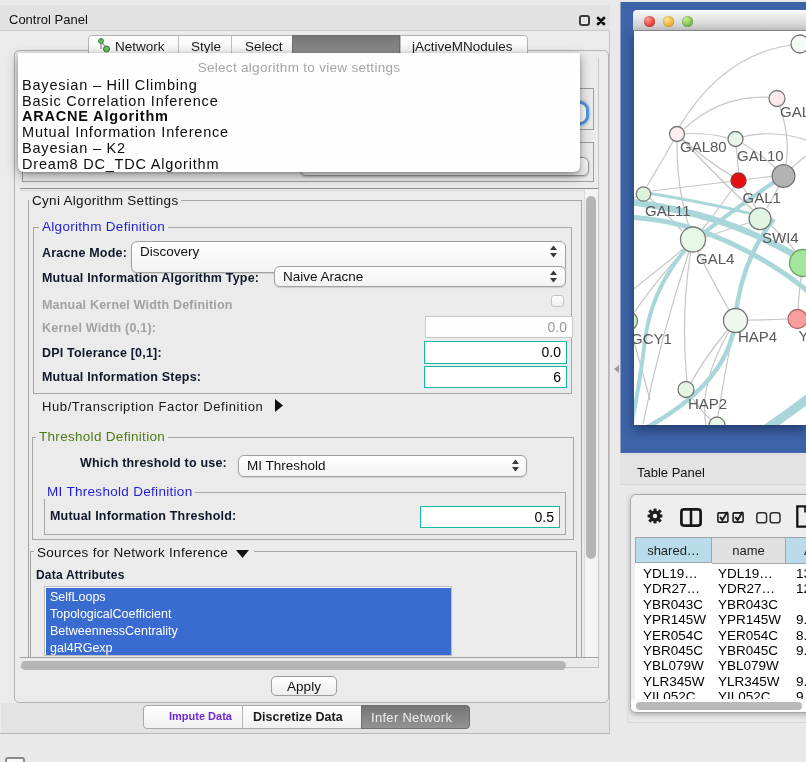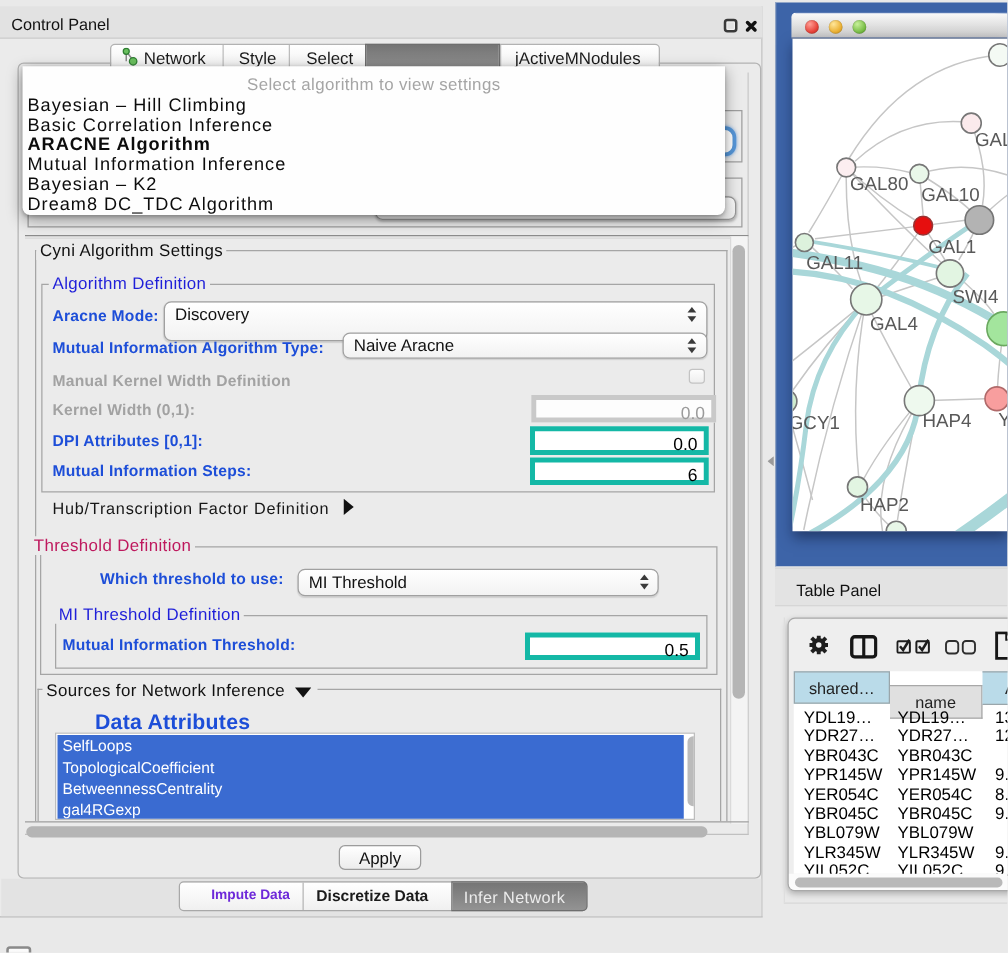--- a/index.html
+++ b/index.html
@@ -1,22 +1,22 @@
 <!DOCTYPE html>
 <html><head>
 <meta charset="utf-8">
 <style>
 * { margin:0; padding:0; box-sizing:border-box; }
 html,body { width:806px; height:762px; overflow:hidden; }
 body { font-family:"Liberation Sans", sans-serif; background:#e9e9e9; position:relative; -webkit-font-smoothing:antialiased; }
 .abs { position:absolute; }
 .b { font-weight:bold; }
-.lbl { font-size:12.5px; font-weight:bold; color:#1d4ed8; white-space:nowrap; letter-spacing:0.2px; }
+.lbl { font-size:12.5px; font-weight:bold; color:#0f172a; white-space:nowrap; letter-spacing:0.2px; }
 .dis { color:#a2a2a2; }
-.field { background:#fff; border:4px solid #14b8a6; font-size:14px; text-align:right; padding-right:5px; line-height:21px; color:#000; }
+.field { background:#fff; border:1px solid #14b8a6; font-size:14px; text-align:right; padding-right:5px; line-height:21px; color:#000; }
 .field.off { background:#fdfdfd; color:#9b9b9b; border-color:#c9c9c9; }
 .combo { background:linear-gradient(#ffffff,#f2f2f2); border:1px solid #a0a0a0; border-radius:6px; font-size:13.5px; color:#111; padding-left:8px; line-height:19px; box-shadow:0 1px 1px rgba(0,0,0,0.12); }
 .ttl { font-size:13.5px; letter-spacing:0.3px; background:#ebebeb; padding:0 3px; white-space:nowrap; }
 </style>
 </head>
 <body>
 
 <div class="abs" style="left:0px;top:5px;width:610px;height:729px;background:#ebebeb;border-right:1px solid #c2c2c2;border-bottom:1px solid #b9b9b9;"></div>
 
 <div class="abs" style="left:0px;top:5px;width:610px;height:26px;background:#e2e2e2;border-bottom:1px solid #cccccc;"></div>
@@ -77,55 +77,55 @@
     <path d="M4.5 0.5 L8 5 L1 5 Z" fill="#3a3a3a"></path>
     <path d="M4.5 12.5 L1 8 L8 8 Z" fill="#3a3a3a"></path>
   </svg>
 
 <div class="abs lbl dis" style="left:42px;top:298px;">Manual Kernel Width Definition</div>
 <div class="abs" style="left:551px;top:295px;width:13px;height:12px;background:linear-gradient(#fdfdfd,#eeeeee);border:1px solid #c3c3c3;border-radius:3px;"></div>
 
 <div class="abs lbl dis" style="left:42px;top:321px;">Kernel Width (0,1):</div>
 <div class="abs field off" style="left:425px;top:316px;width:148px;height:22px;">0.0</div>
 
-<div class="abs lbl" style="left:42px;top:346px;">DPI Attributes [0,1]:</div>
+<div class="abs lbl" style="left:42px;top:346px;">DPI Tolerance [0,1]:</div>
 <div class="abs field" style="left:424px;top:341px;width:143px;height:23px;">0.0</div>
 
 <div class="abs lbl" style="left:42px;top:370px;">Mutual Information Steps:</div>
 <div class="abs field" style="left:424px;top:366px;width:143px;height:22px;">6</div>
 
 <div class="abs" style="left:42px;top:399px;font-size:13px;letter-spacing:0.6px;color:#161616;">Hub/Transcription Factor Definition</div>
 <svg class="abs" style="left:274px;top:399px;" width="10" height="13" viewBox="0 0 10 13">
     <path d="M1 0 L9 6.5 L1 13 Z" fill="#111"></path>
   </svg>
 
 <div class="abs" style="left:32px;top:437px;width:542px;height:103px;border:1px solid #a5a5a5;"></div>
-<div class="abs ttl" style="left:24px;top:429px;color:#be185d;">Threshold Definition</div>
+<div class="abs ttl" style="left:36px;top:429px;color:#4d7c0f;">Threshold Definition</div>
 
 <div class="abs lbl" style="left:80px;top:456px;">Which threshold to use:</div>
 <div class="abs combo" style="left:238px;top:455px;width:289px;height:22px;">MI Threshold</div>
 <svg class="abs" style="left:511px;top:459px;" width="9" height="13" viewBox="0 0 9 13">
     <path d="M4.5 0.5 L8 5 L1 5 Z" fill="#3a3a3a"></path>
     <path d="M4.5 12.5 L1 8 L8 8 Z" fill="#3a3a3a"></path>
   </svg>
 
 <div class="abs" style="left:44px;top:492px;width:522px;height:43px;border:1px solid #a5a5a5;"></div>
 <div class="abs ttl" style="left:44px;top:484px;color:#1f1fd9;">MI Threshold Definition</div>
 <div class="abs lbl" style="left:50px;top:509px;">Mutual Information Threshold:</div>
 <div class="abs field" style="left:420px;top:506px;width:140px;height:22px;">0.5</div>
 
 <div class="abs" style="left:30px;top:551px;width:547px;height:106px;border:1px solid #a5a5a5;border-bottom:none;"></div>
 <div class="abs ttl" style="left:34px;top:545px;color:#111;padding-right:26px;">Sources for Network Inference</div>
 <svg class="abs" style="left:236px;top:549px;" width="13" height="10" viewBox="0 0 13 10">
     <path d="M0 1 L13 1 L6.5 9 Z" fill="#111"></path>
   </svg>
 
-<div class="abs lbl" style="left:36px;top:568px;font-size:17px;margin-left:40px;">Data Attributes</div>
-
-<div class="abs" style="left:44px;top:586px;width:512px;height:70px;background:#ffffff;border:1px solid #bdbdbd;overflow:hidden;">
+<div class="abs lbl" style="left:36px;top:568px;font-size:12px;">Data Attributes</div>
+
+<div class="abs" style="left:44px;top:586px;width:408px;height:70px;background:#ffffff;border:1px solid #bdbdbd;overflow:hidden;">
   <div style="position:absolute;left:1px;top:1px;width:501px;height:70px;background:#3a6bd1;"></div>
   <div style="position:absolute;left:5px;top:2px;color:#fff;font-size:12.5px;line-height:17px;">SelfLoops<br>TopologicalCoefficient<br>BetweennessCentrality<br>gal4RGexp</div>
   <div style="position:absolute;left:505px;top:2px;width:9px;height:56px;background:#bbbbbb;border-radius:4.5px;"></div>
 </div>
 <div class="abs" style="left:20px;top:657px;width:579px;height:1px;background:#9f9f9f;"></div>
 
 <div class="abs" style="left:21px;top:661px;width:545px;height:9px;background:#b5b5b5;border-radius:4.5px;"></div>
 
 <div class="abs" style="left:271px;top:676px;width:66px;height:20px;background:linear-gradient(#ffffff,#ececec);border:1px solid #9c9c9c;border-radius:5px;text-align:center;font-size:13.5px;line-height:19px;color:#111;">Apply</div>
 
@@ -275,21 +275,21 @@
   <svg style="position:absolute;left:125px;top:17px;" width="25" height="12" viewBox="0 0 25 12">
     <rect x="0.8" y="0.8" width="9.8" height="10" rx="2.6" fill="none" stroke="#2e2e2e" stroke-width="1.5"></rect>
     <rect x="14.2" y="0.8" width="9.8" height="10" rx="2.6" fill="none" stroke="#2e2e2e" stroke-width="1.5"></rect>
   </svg>
   <svg style="position:absolute;left:165px;top:10px;" width="15" height="23" viewBox="0 0 15 23">
     <path d="M1.3 1.3 L9.5 1.3 L14.5 6.5 L14.5 21.7 L1.3 21.7 Z" fill="none" stroke="#161616" stroke-width="2.3"></path>
     <path d="M9 1.3 L9 6.8 L14.5 6.8" fill="none" stroke="#161616" stroke-width="1.6"></path>
   </svg>
 
   <div style="position:absolute;left:4px;top:42px;width:77px;height:26px;background:#badbe9;border:1px solid #9aa6ab;text-align:center;font-size:13px;line-height:25px;color:#222;">shared…</div>
-  <div style="position:absolute;left:81px;top:42px;width:74px;height:27px;background:#e0e0e0;border:1px solid #a8a8a8;border-left:none;text-align:center;font-size:13px;line-height:25px;color:#222;margin-top:11px;">name</div>
+  <div style="position:absolute;left:81px;top:42px;width:74px;height:27px;background:#e0e0e0;border:1px solid #a8a8a8;border-left:none;text-align:center;font-size:13px;line-height:25px;color:#222;">name</div>
   <div style="position:absolute;left:155px;top:42px;width:26px;height:27px;background:#badbe9;border:1px solid #9aa6ab;border-left:none;font-size:13px;line-height:25px;color:#222;padding-left:18px;overflow:hidden;">Av</div>
 
   <div style="position:absolute;left:12px;top:71px;font-size:13.5px;line-height:15.4px;color:#000;white-space:pre;">YDL19…
 YDR27…
 YBR043C
 YPR145W
 YER054C
 YBR045C
 YBL079W
 YLR345W

